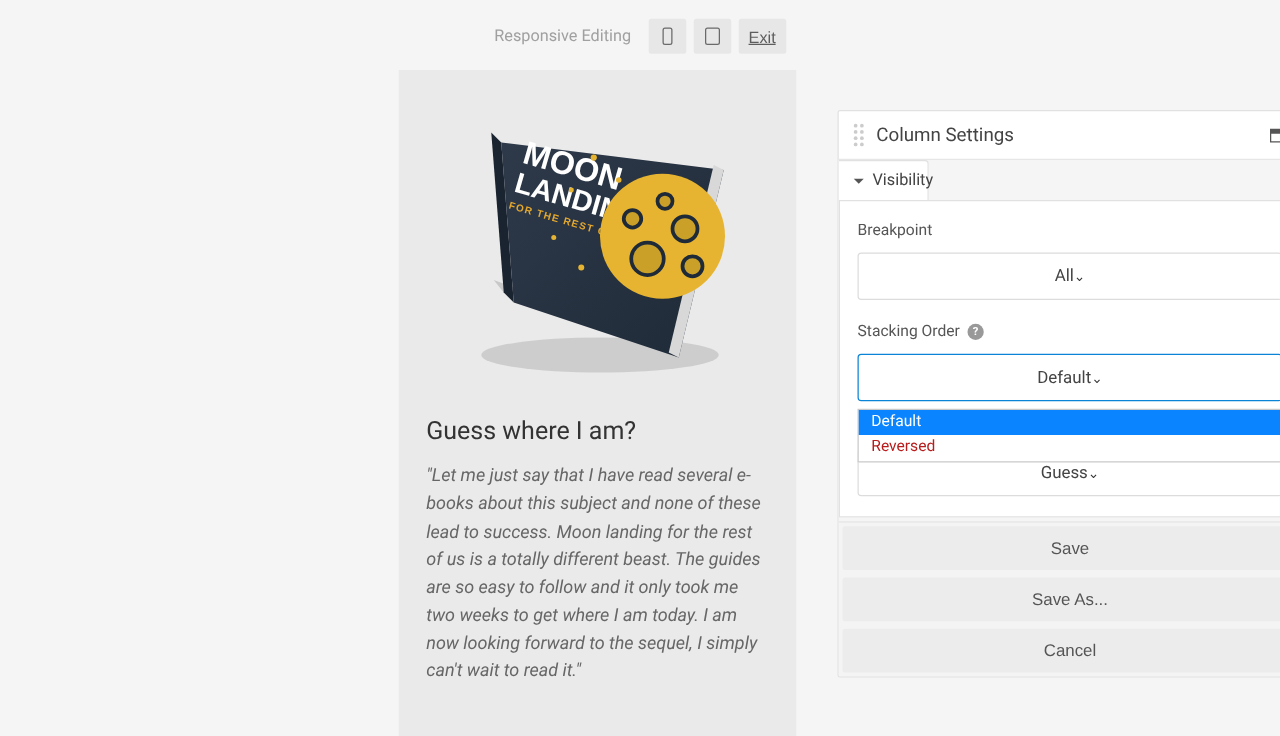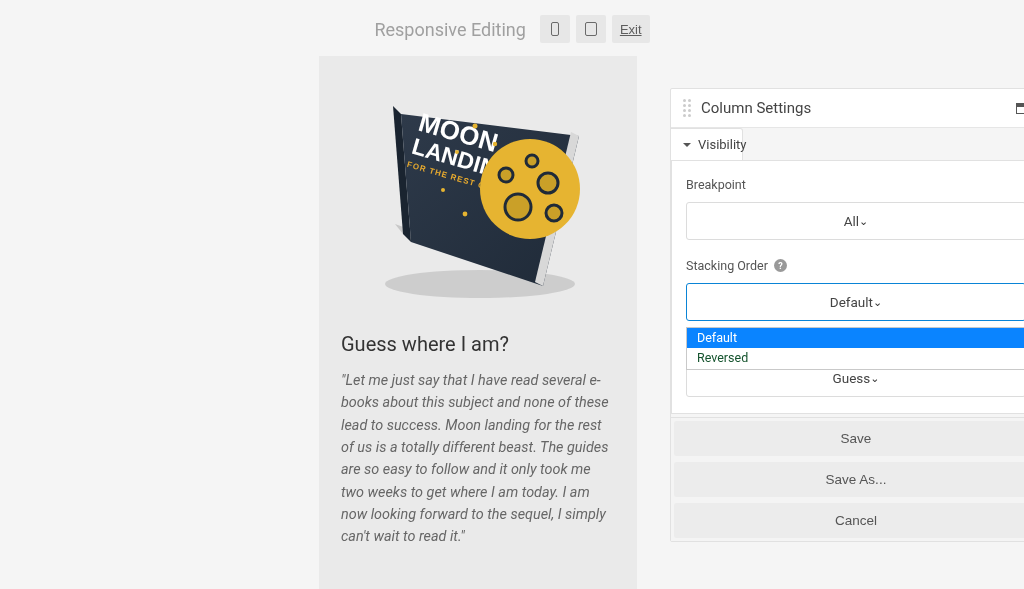--- a/index.html
+++ b/index.html
@@ -16,21 +16,21 @@
     top: 15px;
     left: 0;
     width: 100%;
     display: flex;
     justify-content: center;
     align-items: center;
     gap: 6px;
   }
   .topbar-label {
     color: #a0a0a0;
-    font-size: 18px;
+    font-size: 13px;
     margin-right: 8px;
   }
   .topbar-btn {
     background: #e7e7e7;
     border: none;
     width: 30px;
     height: 28px;
     display: flex;
     align-items: center;
     justify-content: center;
@@ -212,21 +212,21 @@
     left: 14px;
     right: 14px;
     top: 166px;
     background: #fff;
     border: 1px solid #c9c9c9;
     z-index: 10;
   }
   .dropdown-option {
     padding: 2px 10px;
     font-size: 12.5px;
-    color: #14532d;
+    color: #b91c1c;
     cursor: pointer;
     line-height: 1.3;
   }
   .dropdown-option.selected {
     background: #0a84ff;
     color: #fff;
   }
   .animation-body {
     background: #fff;
     border: 1px solid #e1e1e1;

